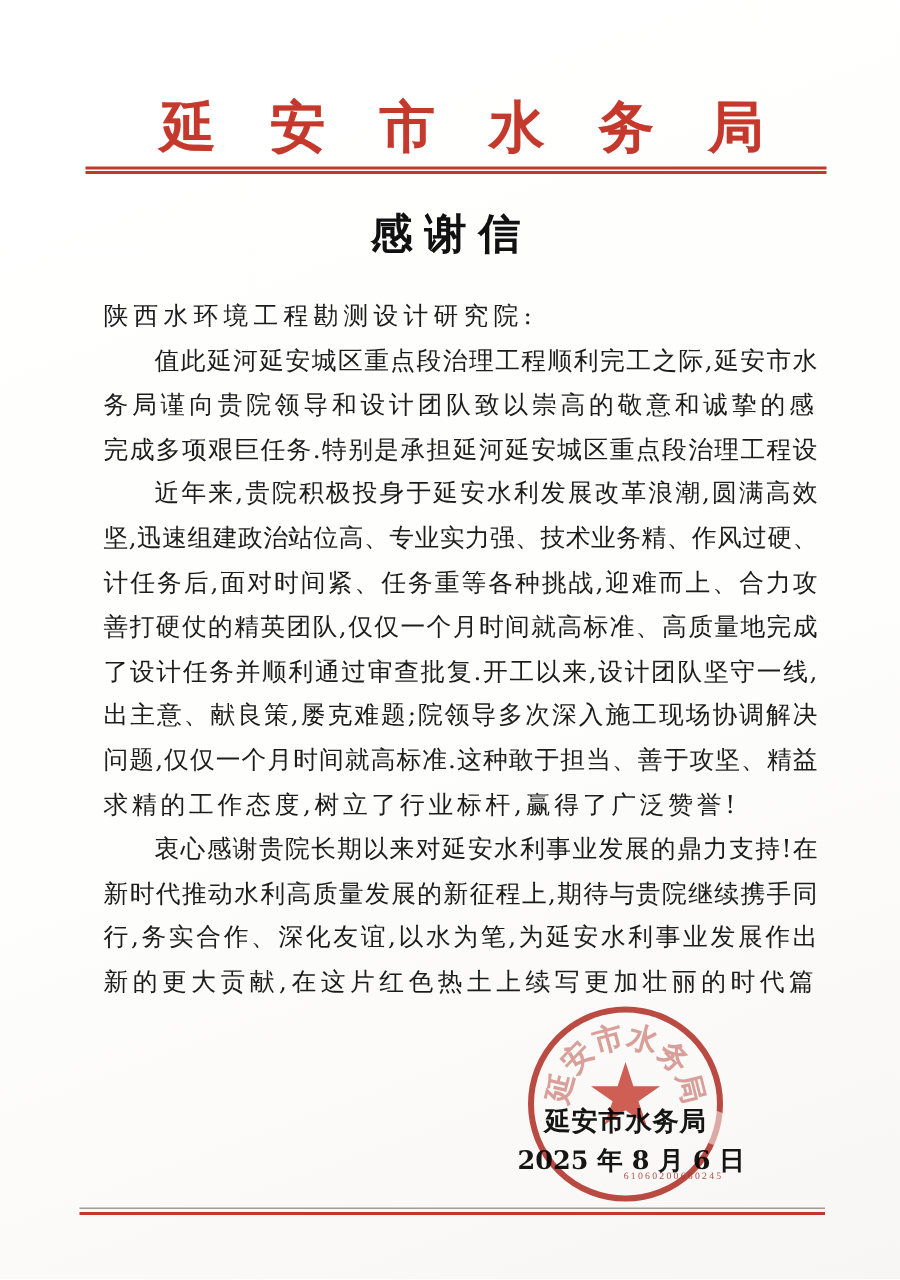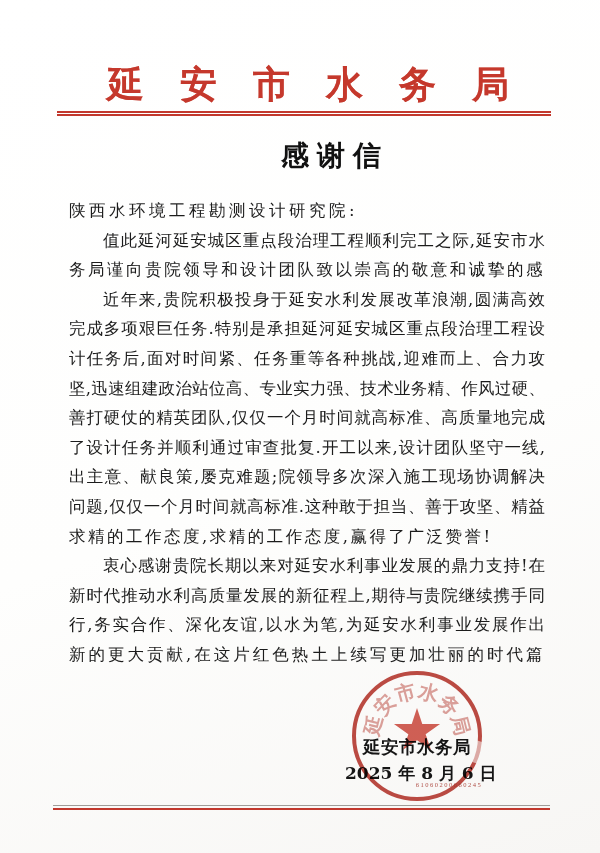--- a/index.html
+++ b/index.html
@@ -33,21 +33,21 @@
     position:absolute;top:111px;left:57px;width:494px;height:5px;
     border-top:2px solid var(--rule-red);
     border-bottom:2px solid var(--rule-red);
     box-sizing:border-box;
   }
   .doc-title{
     position:absolute;top:137px;left:calc(50% + 1px);
     transform:translateX(-50%);
     white-space:nowrap;
     color:#111;
-    font-size:28px;font-weight:bold;letter-spacing:8px;margin-left:34px;
+    font-size:28px;font-weight:bold;letter-spacing:8px;
   }
   
   .letter-body{
     position:absolute;top:196px;left:69px;width:476px;
     color:var(--ink);
     font-size:16.5px;
     font-weight:500;
   }
   .bline{
     height:29.6px;line-height:29.6px;
@@ -127,29 +127,29 @@
 
   <div class="org-header">延安市水务局</div>
   <div class="header-rule"></div>
 
   <div class="doc-title">感谢信</div>
 
   <div class="letter-body">
     <div class="bline salutation">陕西水环境工程勘测设计研究院:</div>
     <div class="bline indent">值此延河延安城区重点段治理工程顺利完工之际,延安市水</div>
     <div class="bline end">务局谨向贵院领导和设计团队致以崇高的敬意和诚挚的感谢!</div>
+    <div class="bline">完成多项艰巨任务.特别是承担延河延安城区重点段治理工程设</div>
     <div class="bline indent">近年来,贵院积极投身于延安水利发展改革浪潮,圆满高效</div>
-    <div class="bline">完成多项艰巨任务.特别是承担延河延安城区重点段治理工程设</div>
+    <div class="bline">坚,迅速组建政治站位高、专业实力强、技术业务精、作风过硬、</div>
     <div class="bline">计任务后,面对时间紧、任务重等各种挑战,迎难而上、合力攻</div>
-    <div class="bline">坚,迅速组建政治站位高、专业实力强、技术业务精、作风过硬、</div>
     <div class="bline">善打硬仗的精英团队,仅仅一个月时间就高标准、高质量地完成</div>
     <div class="bline">了设计任务并顺利通过审查批复.开工以来,设计团队坚守一线,</div>
     <div class="bline">出主意、献良策,屡克难题;院领导多次深入施工现场协调解决</div>
     <div class="bline">问题,仅仅一个月时间就高标准.这种敢于担当、善于攻坚、精益</div>
-    <div class="bline end">求精的工作态度,求精的工作态度,赢得了广泛赞誉!</div>
+    <div class="bline end">求精的工作态度,树立了行业标杆,赢得了广泛赞誉!</div>
     <div class="bline indent">衷心感谢贵院长期以来对延安水利事业发展的鼎力支持!在</div>
     <div class="bline">新时代推动水利高质量发展的新征程上,期待与贵院继续携手同</div>
     <div class="bline">行,务实合作、深化友谊,以水为笔,为延安水利事业发展作出</div>
     <div class="bline end">新的更大贡献,在这片红色热土上续写更加壮丽的时代篇章!</div>
   </div>
 
   <div class="signature-name">延安市水务局</div>
   <div class="signature-date">2025 年 8 月 6 日</div>
 
   <div class="seal">

